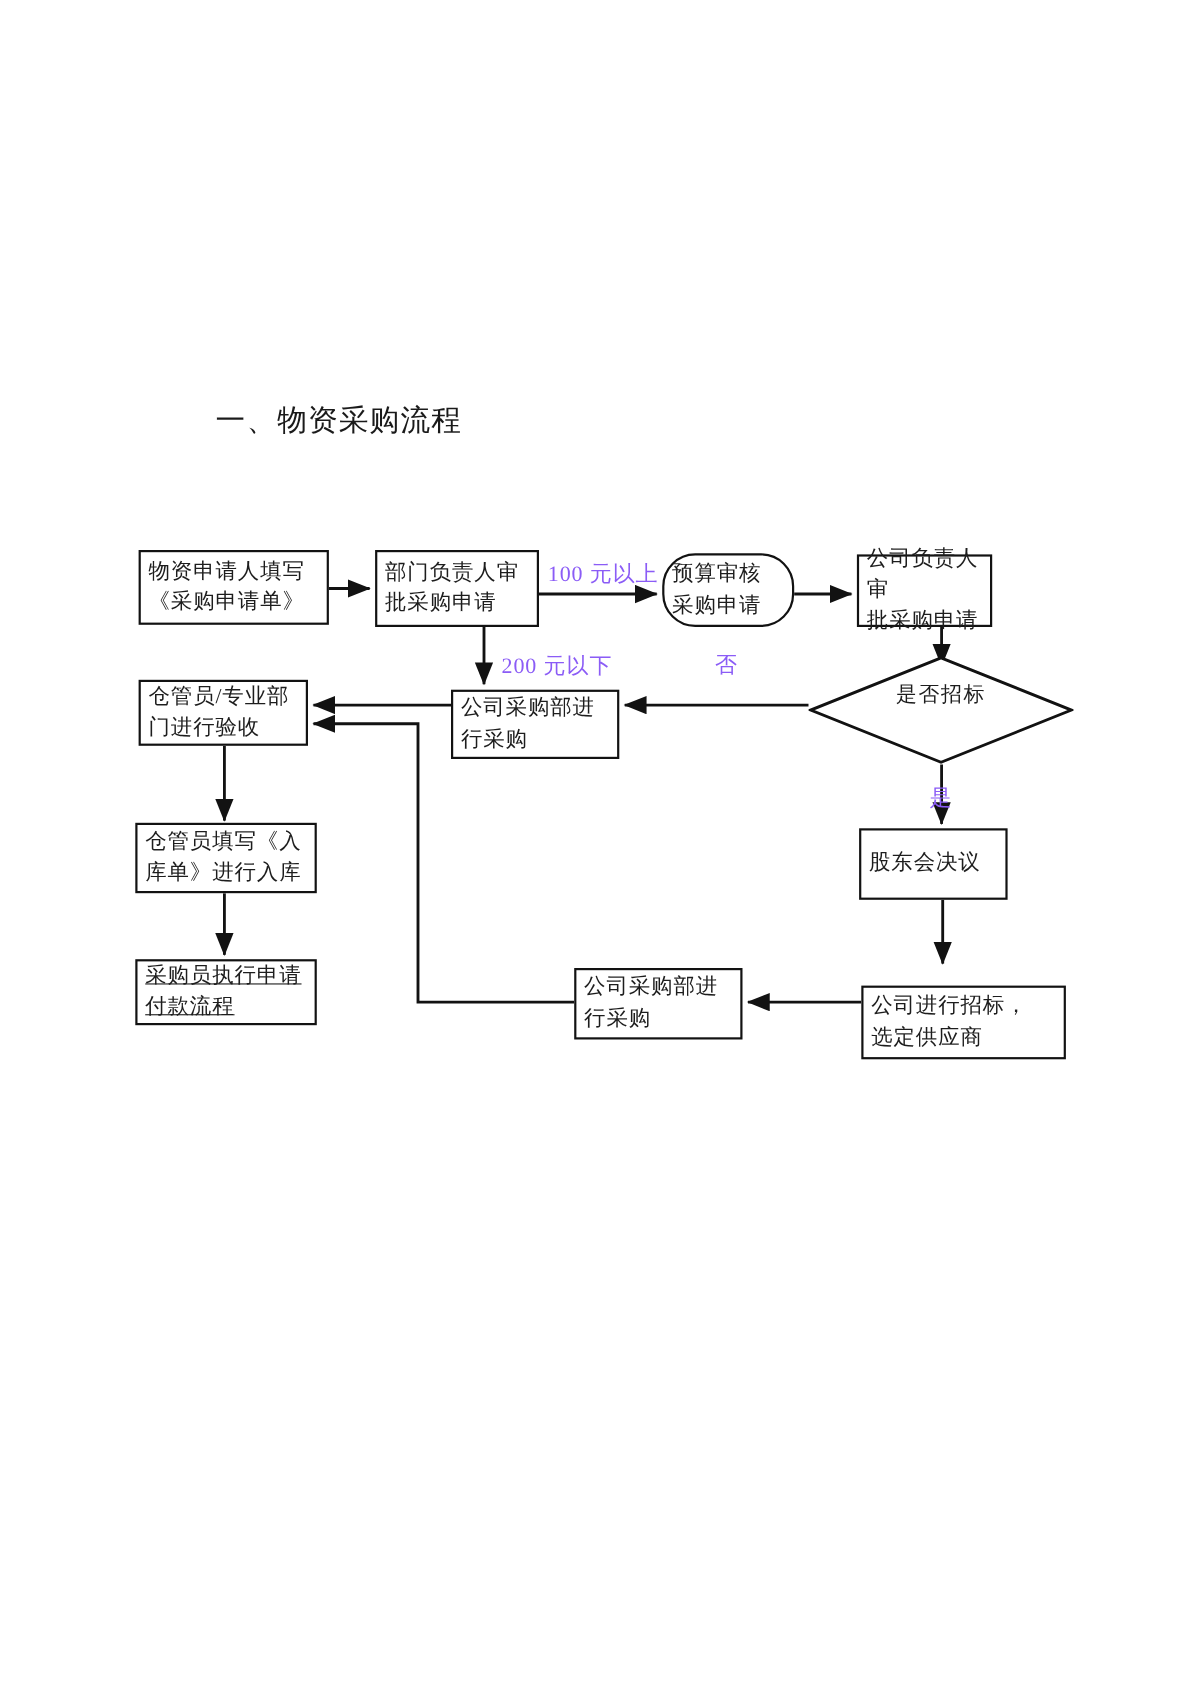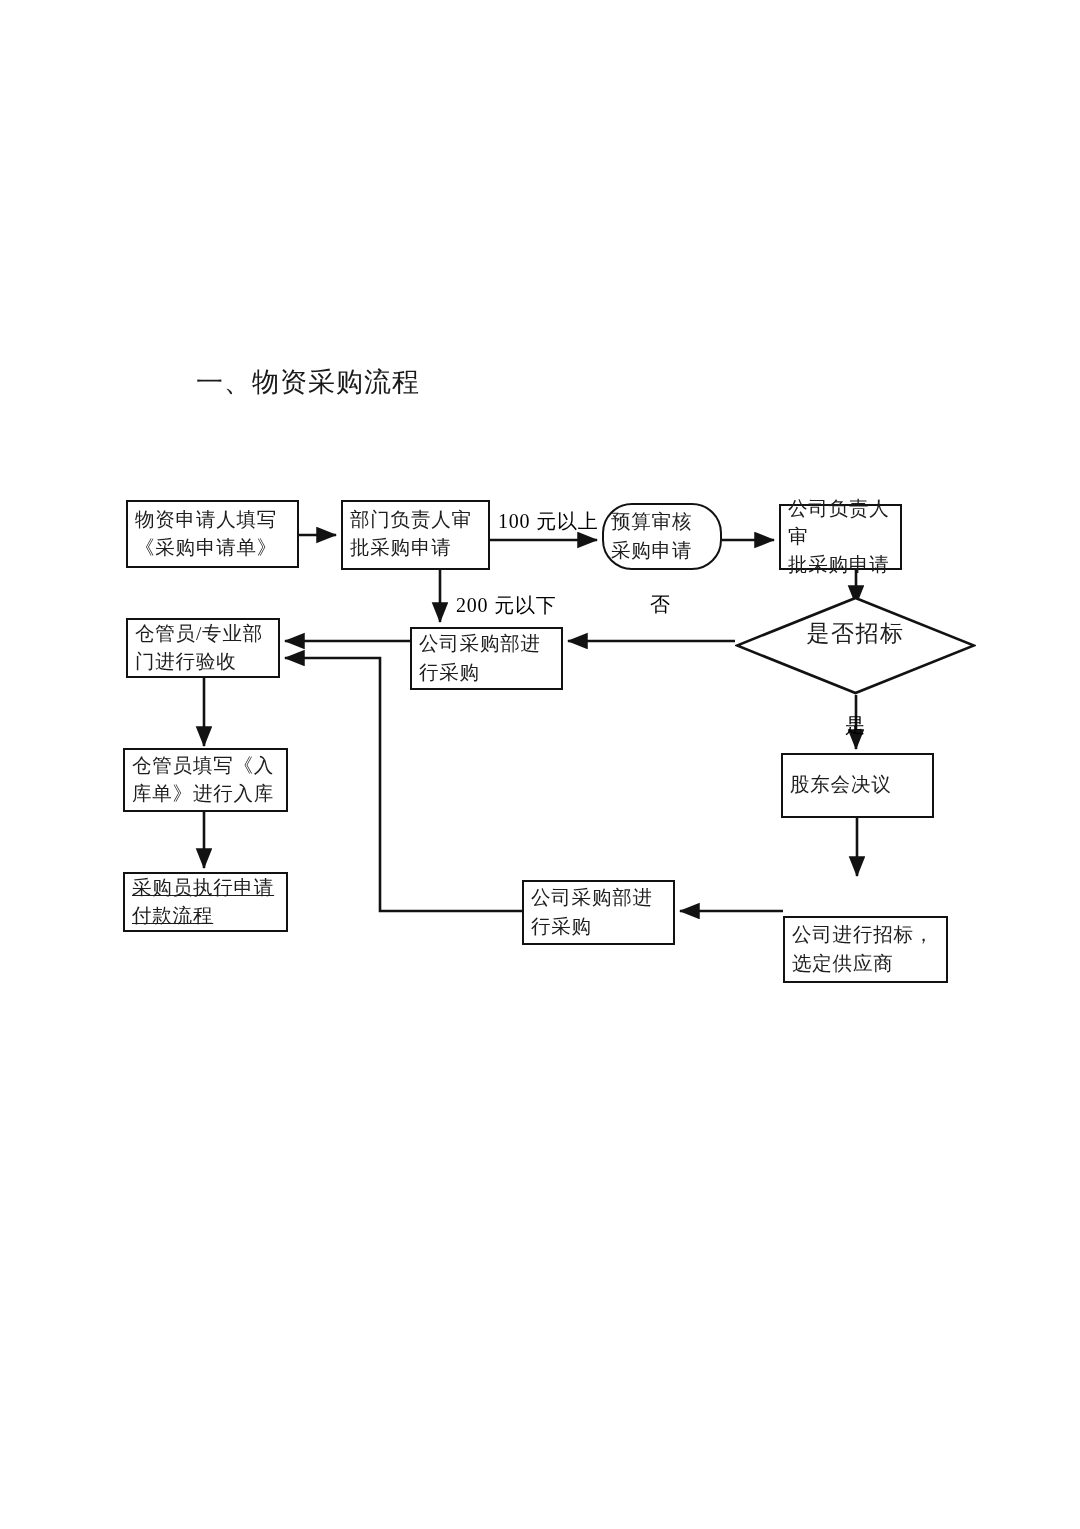--- a/index.html
+++ b/index.html
@@ -64,31 +64,31 @@
   .decision .diamond-shape {
     position: absolute;
     left: 0;
     top: 0;
     width: 100%;
     height: 100%;
   }
   .decision .node-text {
     position: relative;
     z-index: 2;
-    font-size: 23px;
+    font-size: 19px;
     letter-spacing: 1.5px;
     color: #1d1d1d;
     margin-top: 22px;
     white-space: pre;
   }
   .edge-label {
     position: absolute;
     font-size: 20px;
     letter-spacing: 0.8px;
-    color: #000000;
+    color: #8b5cf6;
     white-space: pre;
   }
   .edge-label.sans {
     font-family: "Liberation Serif", "DejaVu Serif", serif;
   }
 </style>
 </head>
 <body>
 
 <div id="page">
@@ -171,25 +171,25 @@
   <div class="node" style="left:126px; top:618px; width:154px; height:60px;">
     <span class="node-text">仓管员/专业部
 门进行验收</span>
   </div>
 
   <div class="node" style="left:123px; top:872px; width:165px; height:60px;text-decoration:underline;">
     <span class="node-text">采购员执行申请
 付款流程</span>
   </div>
 
-  <div class="node" style="left:781px; top:753px; width:153px; height:65px;">
+  <div class="node" style="left:781px; top:753px; width:135px; height:65px;">
     <span class="node-text">股东会决议</span>
   </div>
 
-  <div class="node" style="left:783px; top:916px; width:165px; height:67px;">
+  <div class="node" style="left:783px; top:896px; width:186px; height:67px;">
     <span class="node-text">公司进行招标，
 选定供应商</span>
   </div>
 
   <div class="node" style="left:522px; top:880px; width:153px; height:65px;">
     <span class="node-text">公司采购部进
 行采购</span>
   </div>
 
   <div class="edge-label sans" style="left:498px; top:508px;">100 元以上</div>

